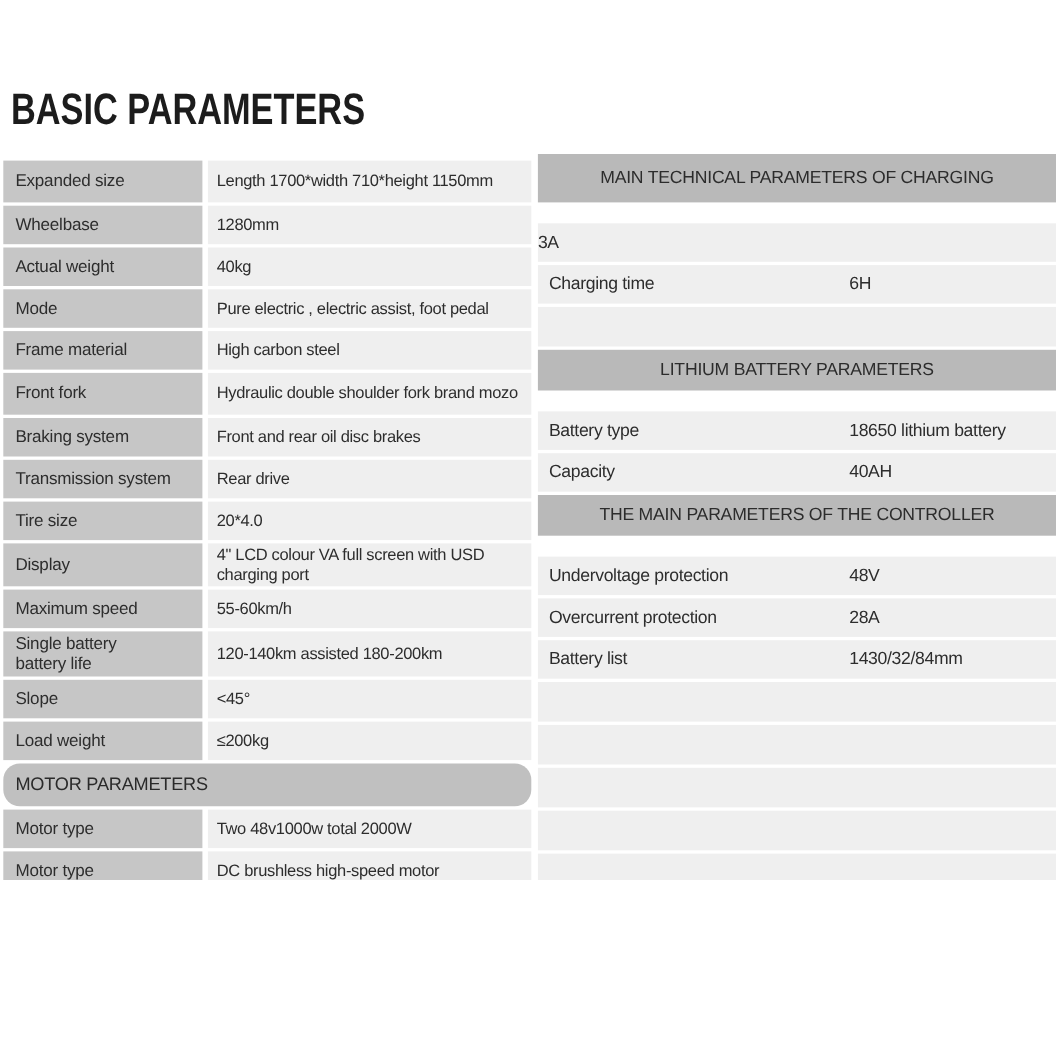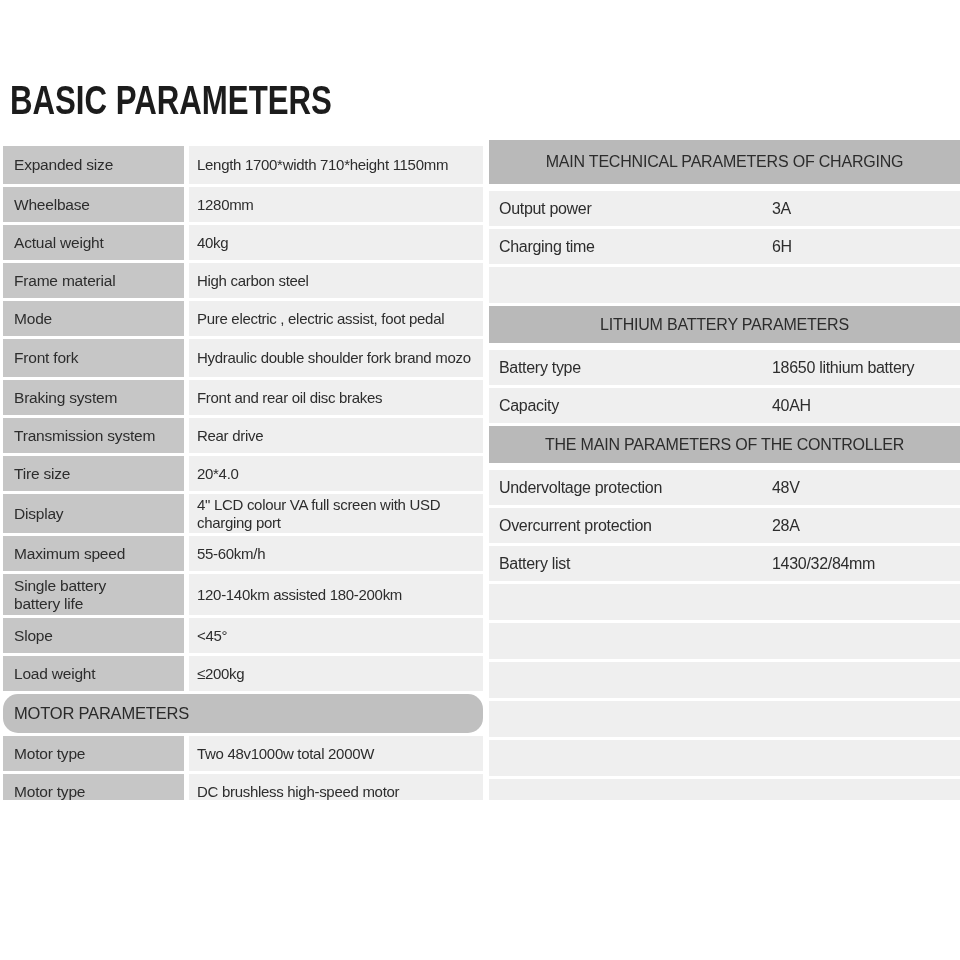--- a/index.html
+++ b/index.html
@@ -36,21 +36,21 @@
   }
   .lrow.wrap .val { white-space:normal; }
   .section-header {
     height:39px; background:#c0c0c0; margin-bottom:3px;
     display:flex; align-items:center; padding-left:11px;
     font-size:16.5px; color:#2a2a2a; letter-spacing:-0.2px;border-radius:15px;
   }
 
   
   .rheader {
-    background:#b9b9b9; margin-bottom:7px;
+    background:#b9b9b9; margin-bottom:19px;
     display:flex; align-items:center; justify-content:center;
     font-size:16px; color:#2c2c2c; letter-spacing:-0.2px;
   }
   .rheader.h44 { height:44px; }
   .rheader.h37 { height:37px; }
   .rrow {
     height:35px; background:#efefef; margin-bottom:3px;
     display:flex; align-items:center;
     font-size:16px; color:#2d2d2d; letter-spacing:-0.3px;
   }
@@ -76,26 +76,26 @@
       </div>
       <div class="lrow">
         <div class="lbl">Wheelbase</div>
         <div class="val">1280mm</div>
       </div>
       <div class="lrow">
         <div class="lbl">Actual weight</div>
         <div class="val">40kg</div>
       </div>
       <div class="lrow">
+        <div class="lbl">Mode</div>
+        <div class="val">Pure electric , electric assist, foot pedal</div>
+      </div>
+      <div class="lrow">
         <div class="lbl">Frame material</div>
         <div class="val">High carbon steel</div>
-      </div>
-      <div class="lrow">
-        <div class="lbl">Mode</div>
-        <div class="val">Pure electric , electric assist, foot pedal</div>
       </div>
       <div class="lrow h38 wrap">
         <div class="lbl">Front fork</div>
         <div class="val">Hydraulic double shoulder fork brand mozo</div>
       </div>
       <div class="lrow">
         <div class="lbl">Braking system</div>
         <div class="val">Front and rear oil disc brakes</div>
       </div>
       <div class="lrow">
@@ -145,21 +145,20 @@
         <div class="lbl">Rated voltage</div>
         <div class="val">52V</div>
       </div>
 
     </div>
 
     <div class="col-right">
 
       <div class="rheader h44">MAIN TECHNICAL PARAMETERS OF CHARGING</div>
       <div class="rrow">
-        <div class="rlbl">Output power</div>
         <div class="rval">3A</div>
       </div>
       <div class="rrow">
         <div class="rlbl">Charging time</div>
         <div class="rval">6H</div>
       </div>
 
       <div class="rspacer"></div>
 
       <div class="rheader h37">LITHIUM BATTERY PARAMETERS</div>

